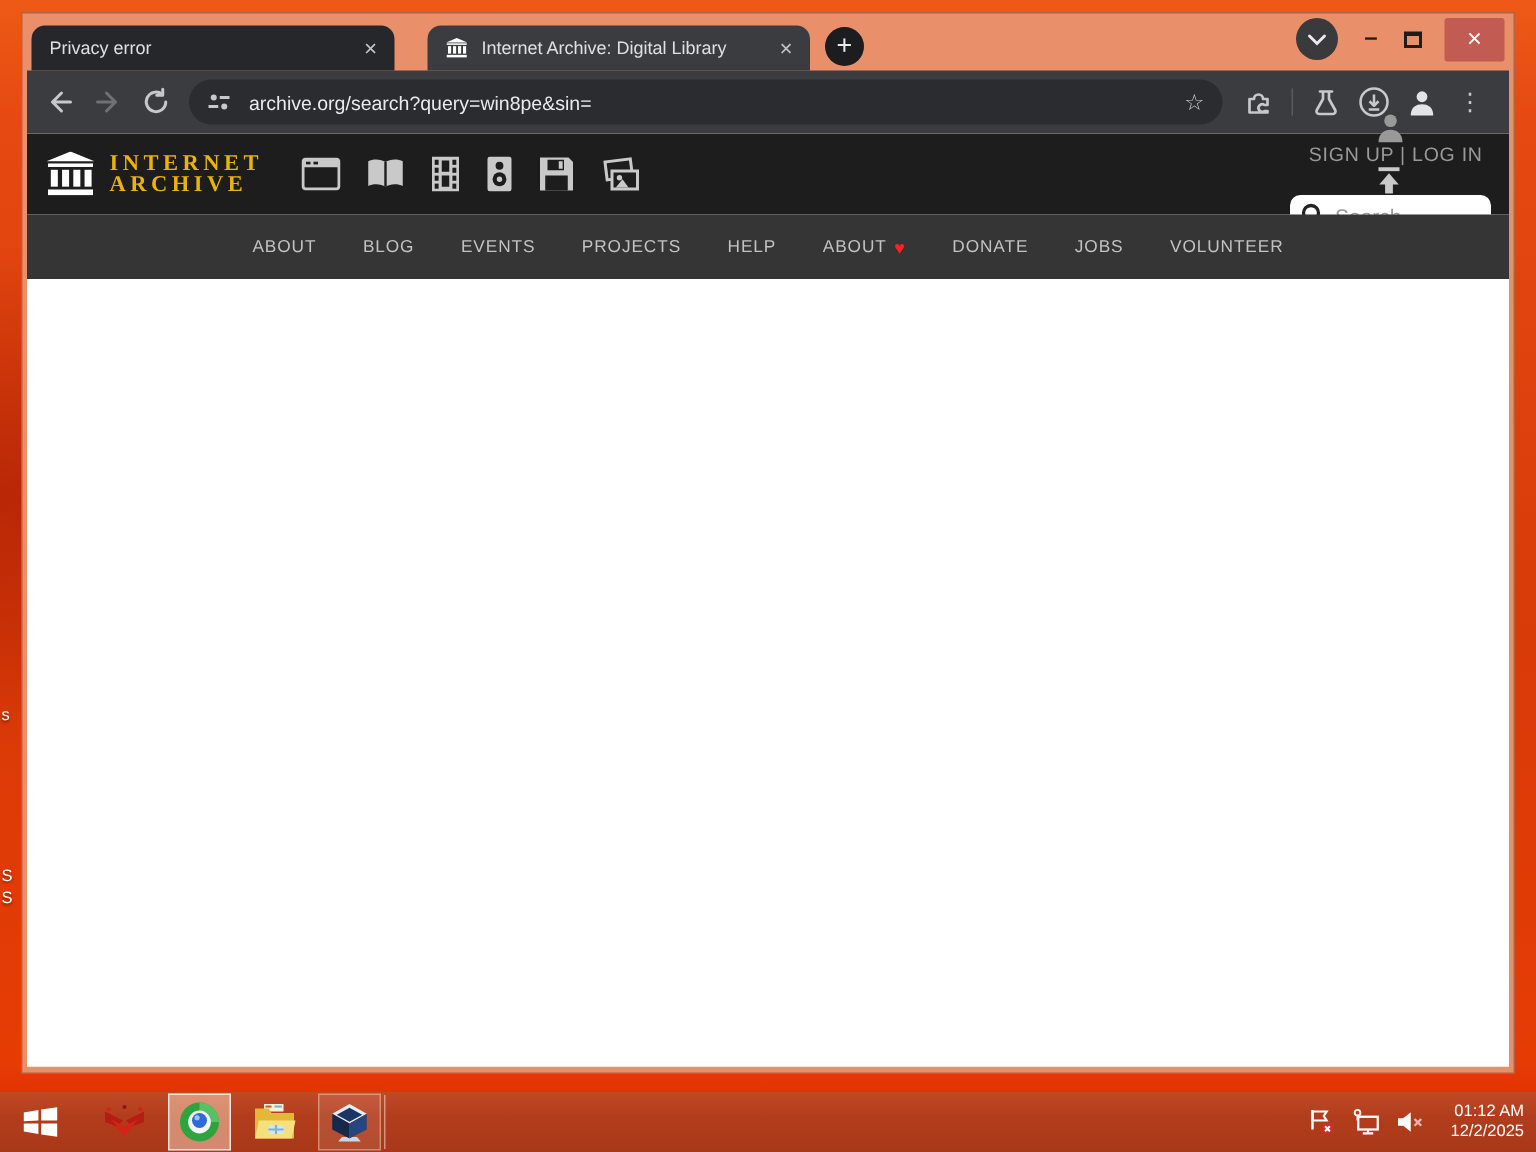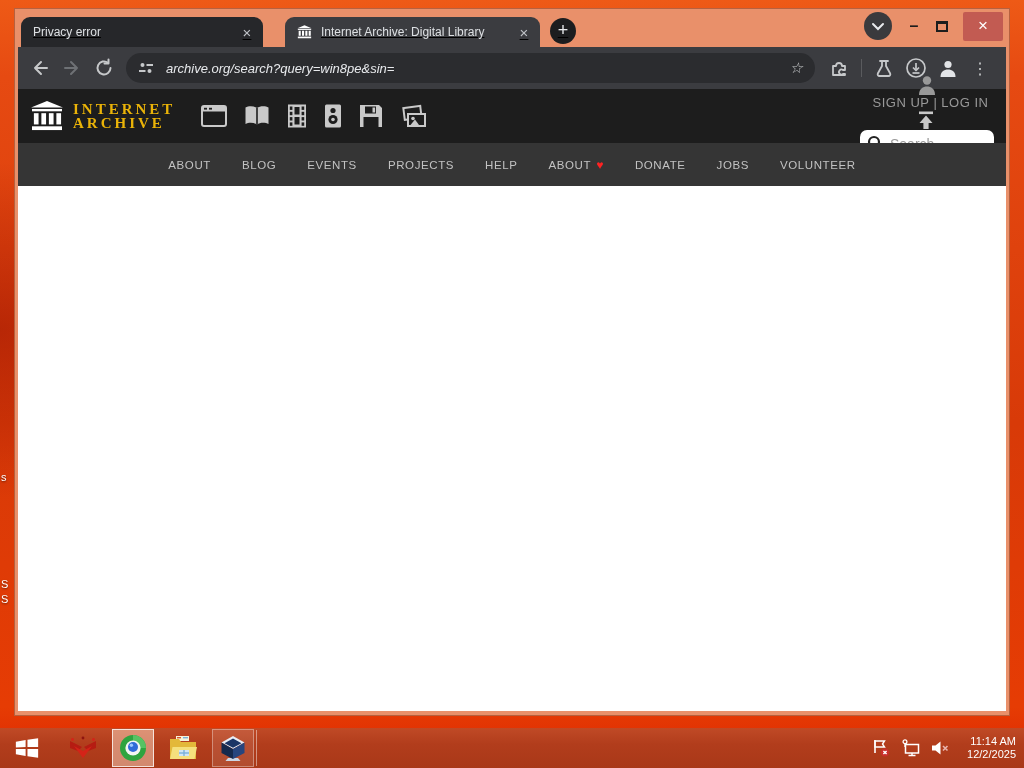--- a/index.html
+++ b/index.html
@@ -15,21 +15,21 @@
   
   .frag { position:absolute; left:1px; color:#fff; font-size:11px; text-shadow:0 1px 2px rgba(0,0,0,.5); }
 
   
   .window {
     position:absolute; left:14px; top:8px; width:996px; height:708px;
     background:#e9906a; border:1px solid rgba(120,40,10,.45);
     display:flex; flex-direction:column;
     padding:0 3px 4px 3px;
   }
-  .titlebar { height:38px; position:relative; display:flex; align-items:flex-end; padding-left:3px;text-decoration:underline; }
+  .titlebar { height:38px; position:relative; display:flex; align-items:flex-end; padding-left:3px; }
   .tab {
     height:30px; display:flex; align-items:center; padding:0 8px 0 12px;
     border-radius:9px 9px 0 0; font-size:12px; color:#dde0e3; overflow:hidden;
   }
   .tab.inactive { width:242px; background:#26272a; }
   .tab.active   { width:255px; background:#3b3c40; margin-left:22px; }
   .tab-title { white-space:nowrap; overflow:hidden; flex:1;
     -webkit-mask-image:linear-gradient(90deg,#000 85%,transparent); mask-image:linear-gradient(90deg,#000 85%,transparent); }
   .tab-close { margin-left:6px; color:#bfc2c6; font-size:15px; line-height:15px; width:16px; text-align:center; border-radius:50%; flex:none; }
   .favicon { width:16px; height:16px; margin-right:8px; flex:none; display:flex; align-items:center; }
@@ -42,21 +42,21 @@
   .wc-min { color:#1d1d1d; font-size:16px; font-weight:bold; width:18px; text-align:center; }
   .wc-max { width:12px; height:11px; border:2px solid #1d1d1d; border-top-width:3px; }
   .wc-close { width:40px; height:29px; background:#c25b52; border-radius:2px; color:#fff; font-size:17px;
     display:flex; align-items:center; justify-content:center; margin-left:2px; }
 
   
   .toolbar { height:42px; background:#3b3c40; display:flex; align-items:center; padding:0 10px 0 6px; }
   .tb-btn { width:32px; height:32px; display:flex; align-items:center; justify-content:center; flex:none; }
   .omnibox {
     flex:1; height:30px; border-radius:15px; background:#2b2c2f; margin:0 8px 0 6px;
-    display:flex; align-items:center; padding:0 12px; min-width:0;font-style:italic;
+    display:flex; align-items:center; padding:0 12px; min-width:0;
   }
   .url-text { color:#e8eaed; font-size:13px; margin-left:12px; white-space:nowrap; overflow:hidden; flex:1; }
   .star { color:#c6c8ca; font-size:15px; margin-left:8px; flex:none; }
   .divider { width:1px; height:18px; background:#5a5b5e; margin:0 6px; flex:none; }
   .kebab { color:#c6c8ca; font-size:16px; letter-spacing:0; }
 
   
   .page { flex:1; background:#fff; display:flex; flex-direction:column; min-height:0; }
   .ia-header { height:54px; background:#1d1d1d; display:flex; align-items:center; padding:0 12px; flex:none; }
   .wordmark { font-family:"Liberation Serif", serif; font-weight:bold; color:#eab308; font-size:15px;
@@ -384,17 +384,17 @@
           <line x1="7.5" y1="16.5" x2="14.5" y2="16.5" stroke="#fff" stroke-width="1.5"></line>
         </svg>
     </span>
     <span>
       <svg width="19" height="18" viewBox="0 0 19 18">
           <polygon points="1,6.5 4.5,6.5 9.5,2.5 9.5,15.5 4.5,11.5 1,11.5" fill="#fff"></polygon>
           <path d="M12,7 L16.5,11.5 M16.5,7 L12,11.5" stroke="#e8b4ad" stroke-width="1.6"></path>
         </svg>
     </span>
     <div class="clock">
-      <div>11:14 AM</div>
+      <div>01:12 AM</div>
       <div>12/2/2025</div>
     </div>
   </div>
 </div>
 
 </body></html>

